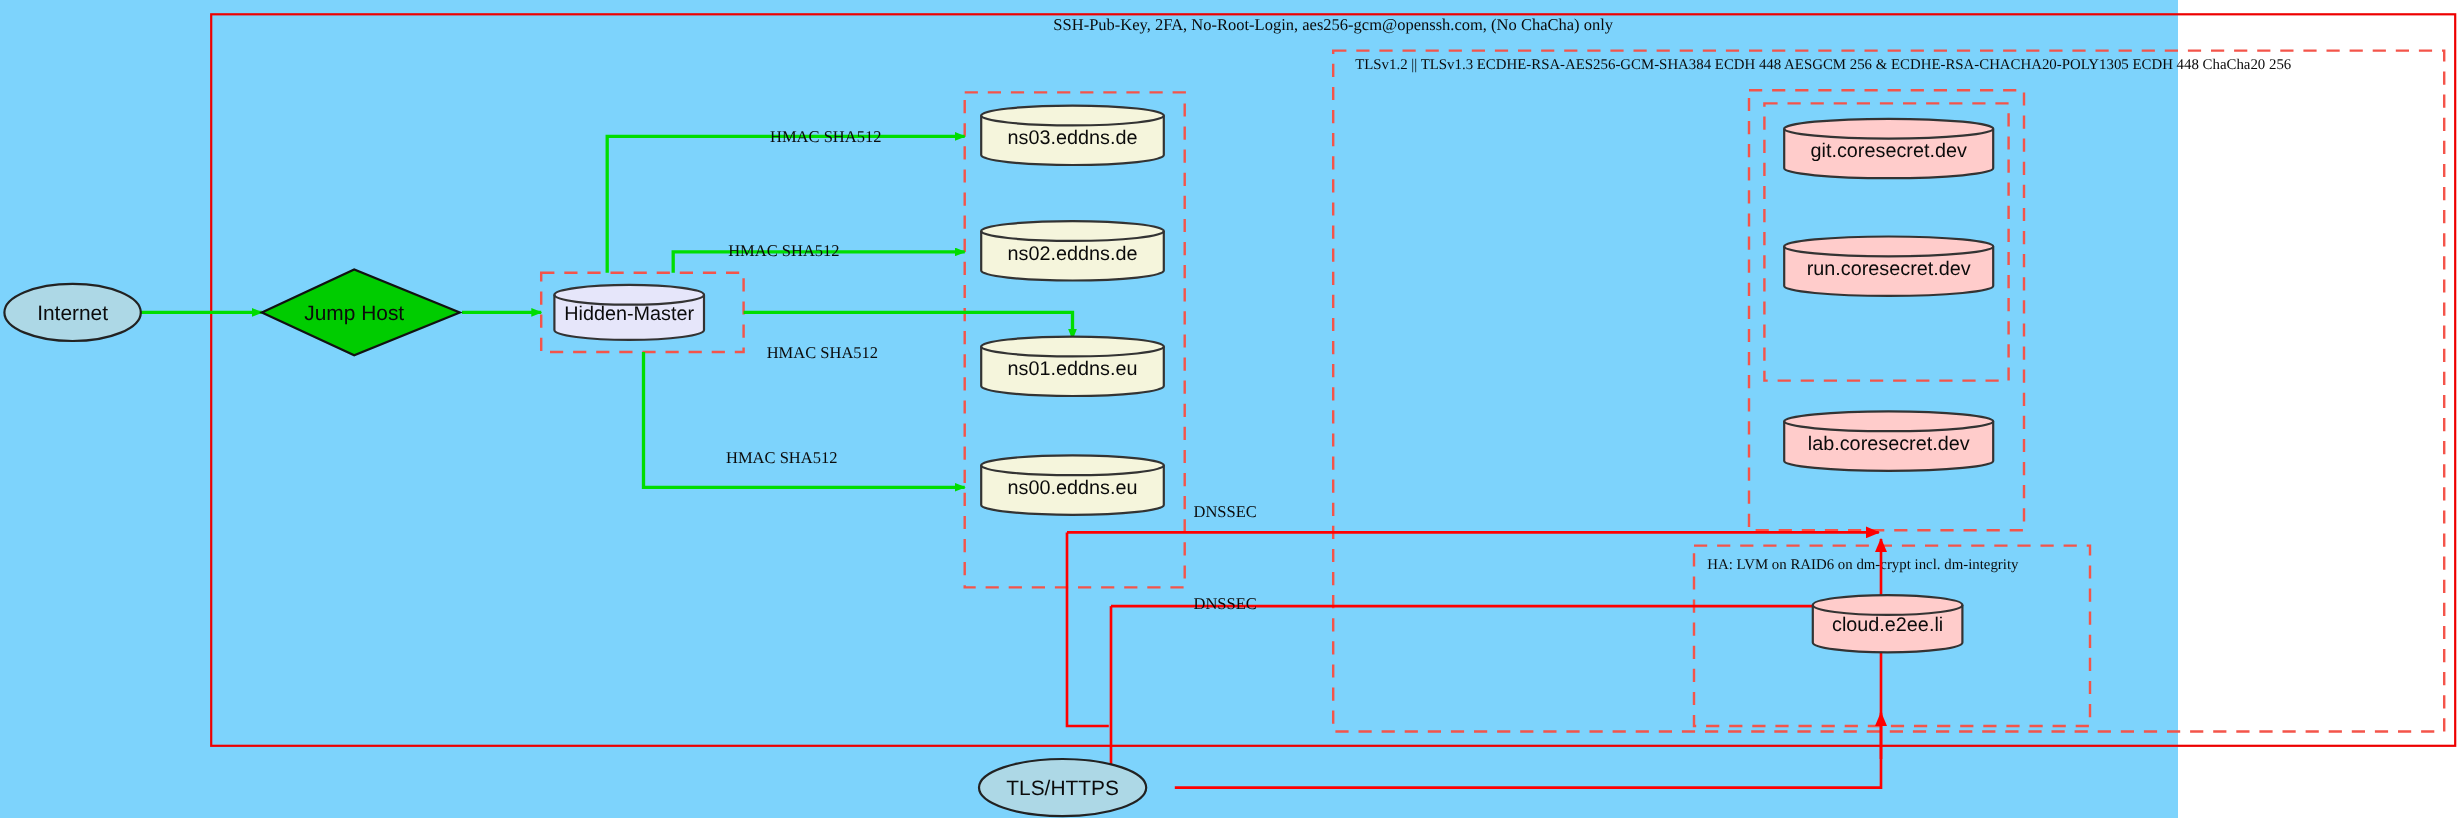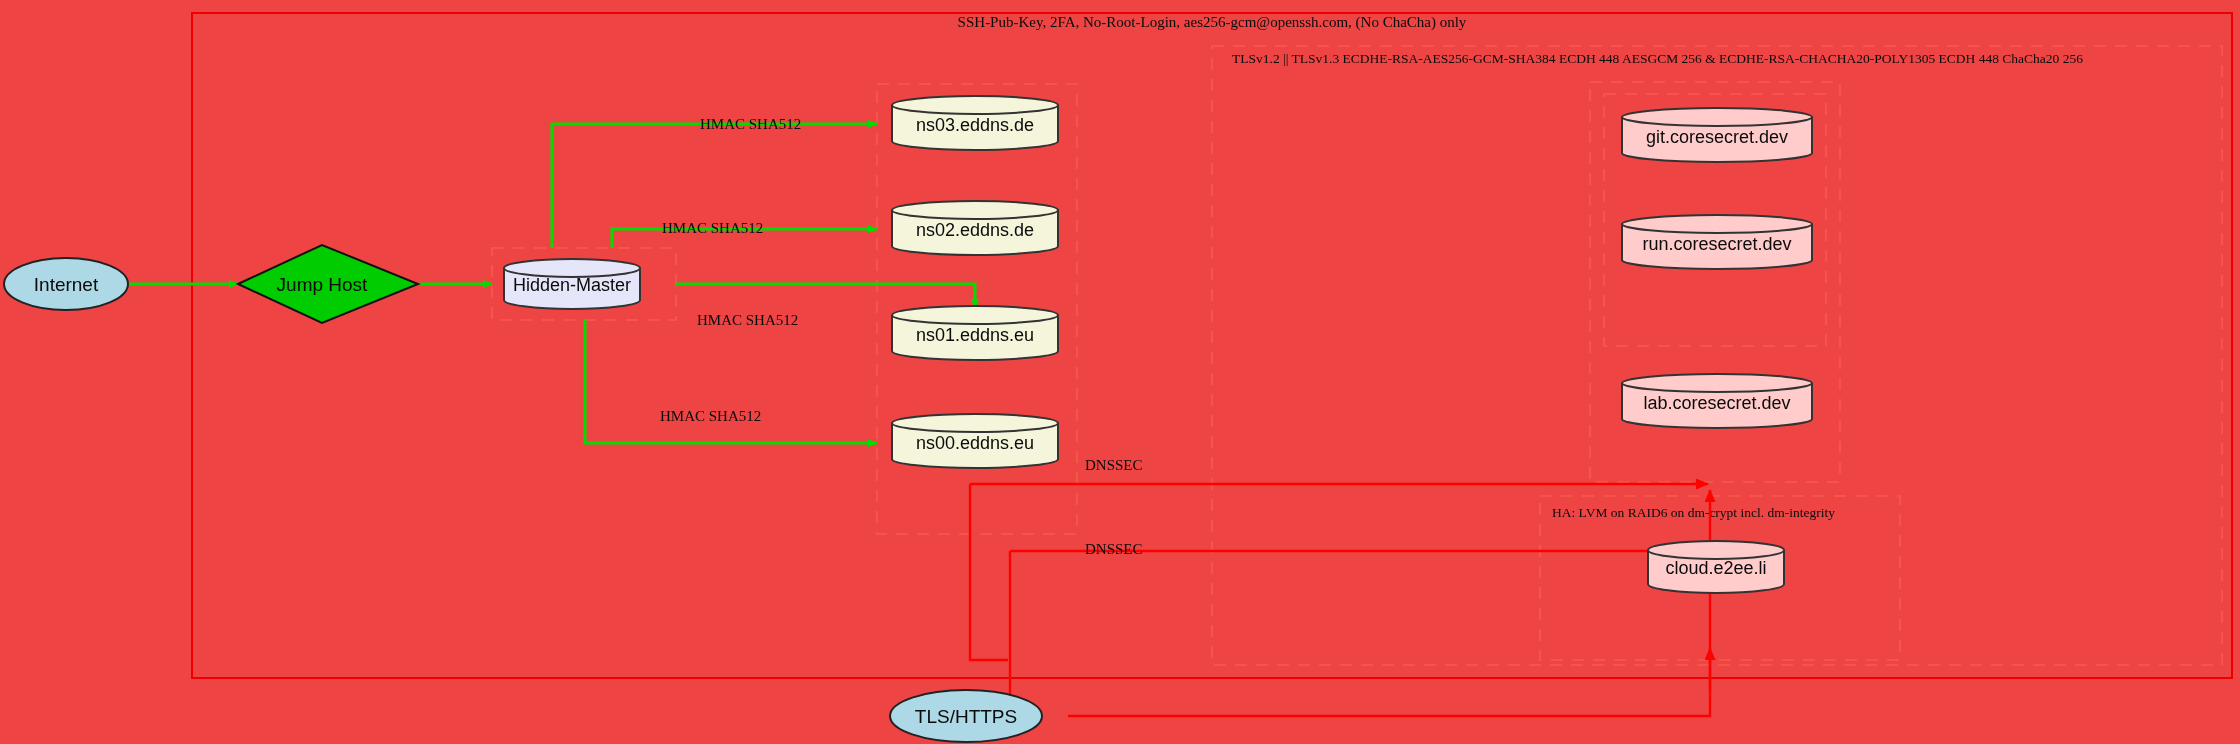--- a/index.html
+++ b/index.html
@@ -1,17 +1,17 @@
 <!DOCTYPE html>
 <html><head>
 <meta charset="utf-8">
 <style>
   html,body{margin:0;padding:0;background:#ffffff;}
   body{width:2240px;height:744px;overflow:hidden;font-family:"Liberation Sans",sans-serif;}
-  #stage{position:relative;width:2240px;height:744px;background:#ef4444;text-decoration:underline;}
+  #stage{position:relative;width:1980px;height:744px;background:#7dd3fc;text-decoration:underline;}
   svg{position:absolute;left:0;top:0;width:2240px;height:744px;}
   .serif-lbl{font-family:"Liberation Serif",serif;font-size:15px;fill:#0b0b0b;}
   .serif-sm{font-family:"Liberation Serif",serif;font-size:13.5px;fill:#0b0b0b;}
   .node-lbl{font-family:"Liberation Sans",sans-serif;font-size:19px;fill:#0b0b0b;}
   .node-lbl-sm{font-family:"Liberation Sans",sans-serif;font-size:18px;fill:#0b0b0b;}
 </style>
 </head>
 <body>
 
 <div id="stage">

